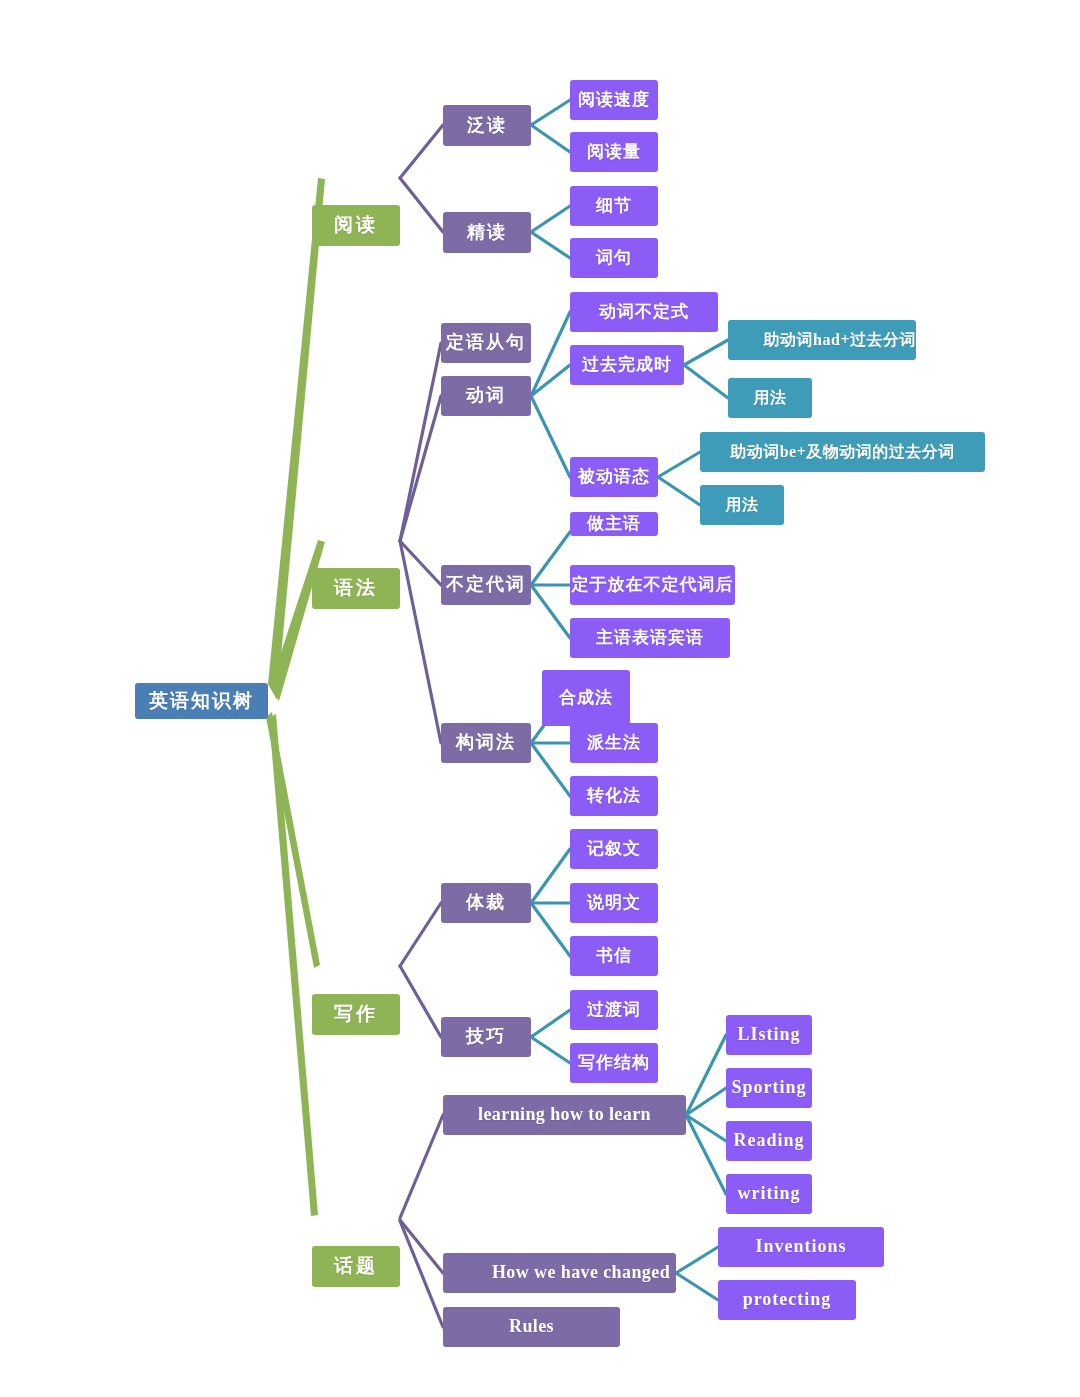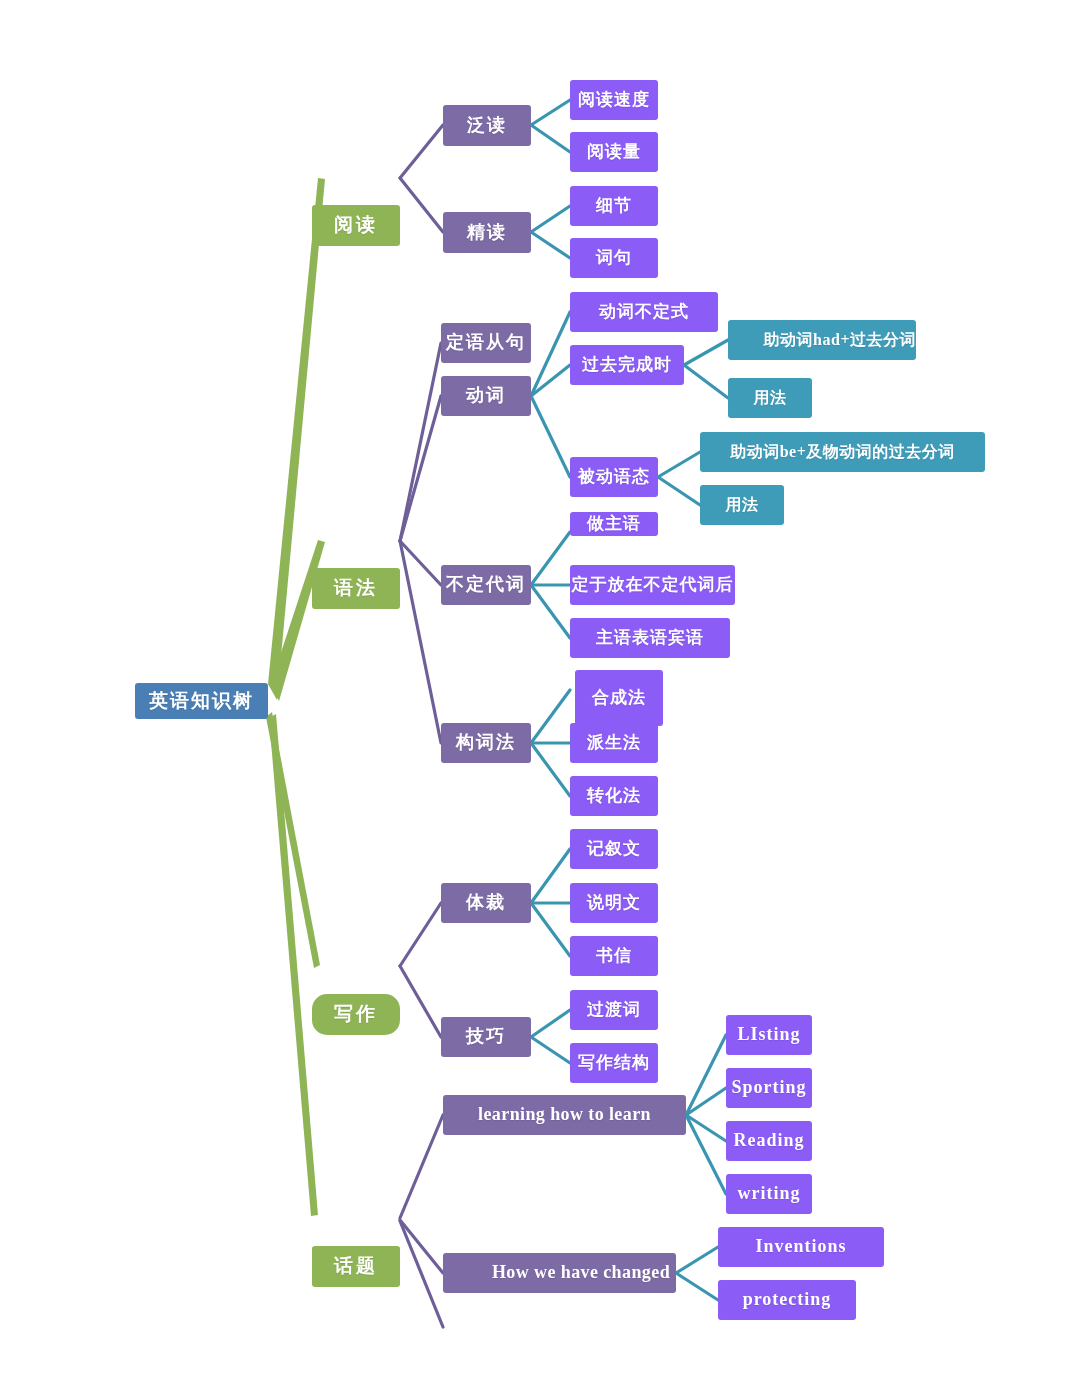--- a/index.html
+++ b/index.html
@@ -146,21 +146,21 @@
   <div class="node root" style="left:135px; top:683px; width:133px; height:36px;">
     <span>英语知识树</span>
   </div>
 
   <div class="node level1" style="left:312px; top:157px; width:88px; height:41px;">
     <span>阅读</span>
   </div>
   <div class="node level1" style="left:312px; top:520px; width:88px; height:41px;">
     <span>语法</span>
   </div>
-  <div class="node level1" style="left:312px; top:946px; width:88px; height:41px;border-radius:15px;">
+  <div class="node level1" style="left:312px; top:946px; width:88px; height:41px;">
     <span>写作</span>
   </div>
   <div class="node level1" style="left:312px; top:1198px; width:88px; height:41px;">
     <span>话题</span>
   </div>
 
   <div class="node level2" style="left:443px; top:105px; width:88px; height:41px;">
     <span>泛读</span>
   </div>
   <div class="node level2" style="left:443px; top:212px; width:88px; height:41px;">
@@ -220,21 +220,21 @@
   <div class="node level3" style="left:570px; top:512px; width:88px; height:24px;">
     <span>做主语</span>
   </div>
   <div class="node level3" style="left:570px; top:565px; width:165px; height:40px;">
     <span>定于放在不定代词后</span>
   </div>
   <div class="node level3" style="left:570px; top:618px; width:160px; height:40px;">
     <span>主语表语宾语</span>
   </div>
 
-  <div class="node level3" style="left:575px; top:670px; width:88px; height:56px;">
+  <div class="node level3" style="left:542px; top:670px; width:88px; height:56px;">
     <span>合成法</span>
   </div>
   <div class="node level3" style="left:570px; top:723px; width:88px; height:40px;">
     <span>派生法</span>
   </div>
   <div class="node level3" style="left:570px; top:776px; width:88px; height:40px;">
     <span>转化法</span>
   </div>
 
   <div class="node level2" style="left:441px; top:883px; width:90px; height:40px;">
@@ -259,20 +259,23 @@
   <div class="node level3" style="left:570px; top:1043px; width:88px; height:40px;">
     <span>写作结构</span>
   </div>
 
   <div class="node level2 latin" style="left:443px; top:1095px; width:243px; height:40px; font-size:18px; letter-spacing:0.4px;">
     <span>learning how to learn</span>
   </div>
   <div class="node level2 latin" style="left:443px; top:1253px; width:233px; height:40px; font-size:18px; letter-spacing:0.4px;padding-left:43px;">
     <span>How  we have  changed</span>
   </div>
+  <div class="node level2 latin" style="left:443px; top:1307px; width:177px; height:40px; font-size:18px; letter-spacing:0.4px;">
+    <span>Rules</span>
+  </div>
 
   <div class="node level3 latin" style="left:726px; top:1015px; width:86px; height:40px; font-size:18px;">
     <span>LIsting</span>
   </div>
   <div class="node level3 latin" style="left:726px; top:1068px; width:86px; height:40px; font-size:18px;">
     <span>Sporting</span>
   </div>
   <div class="node level3 latin" style="left:726px; top:1121px; width:86px; height:40px; font-size:18px;">
     <span>Reading</span>
   </div>

